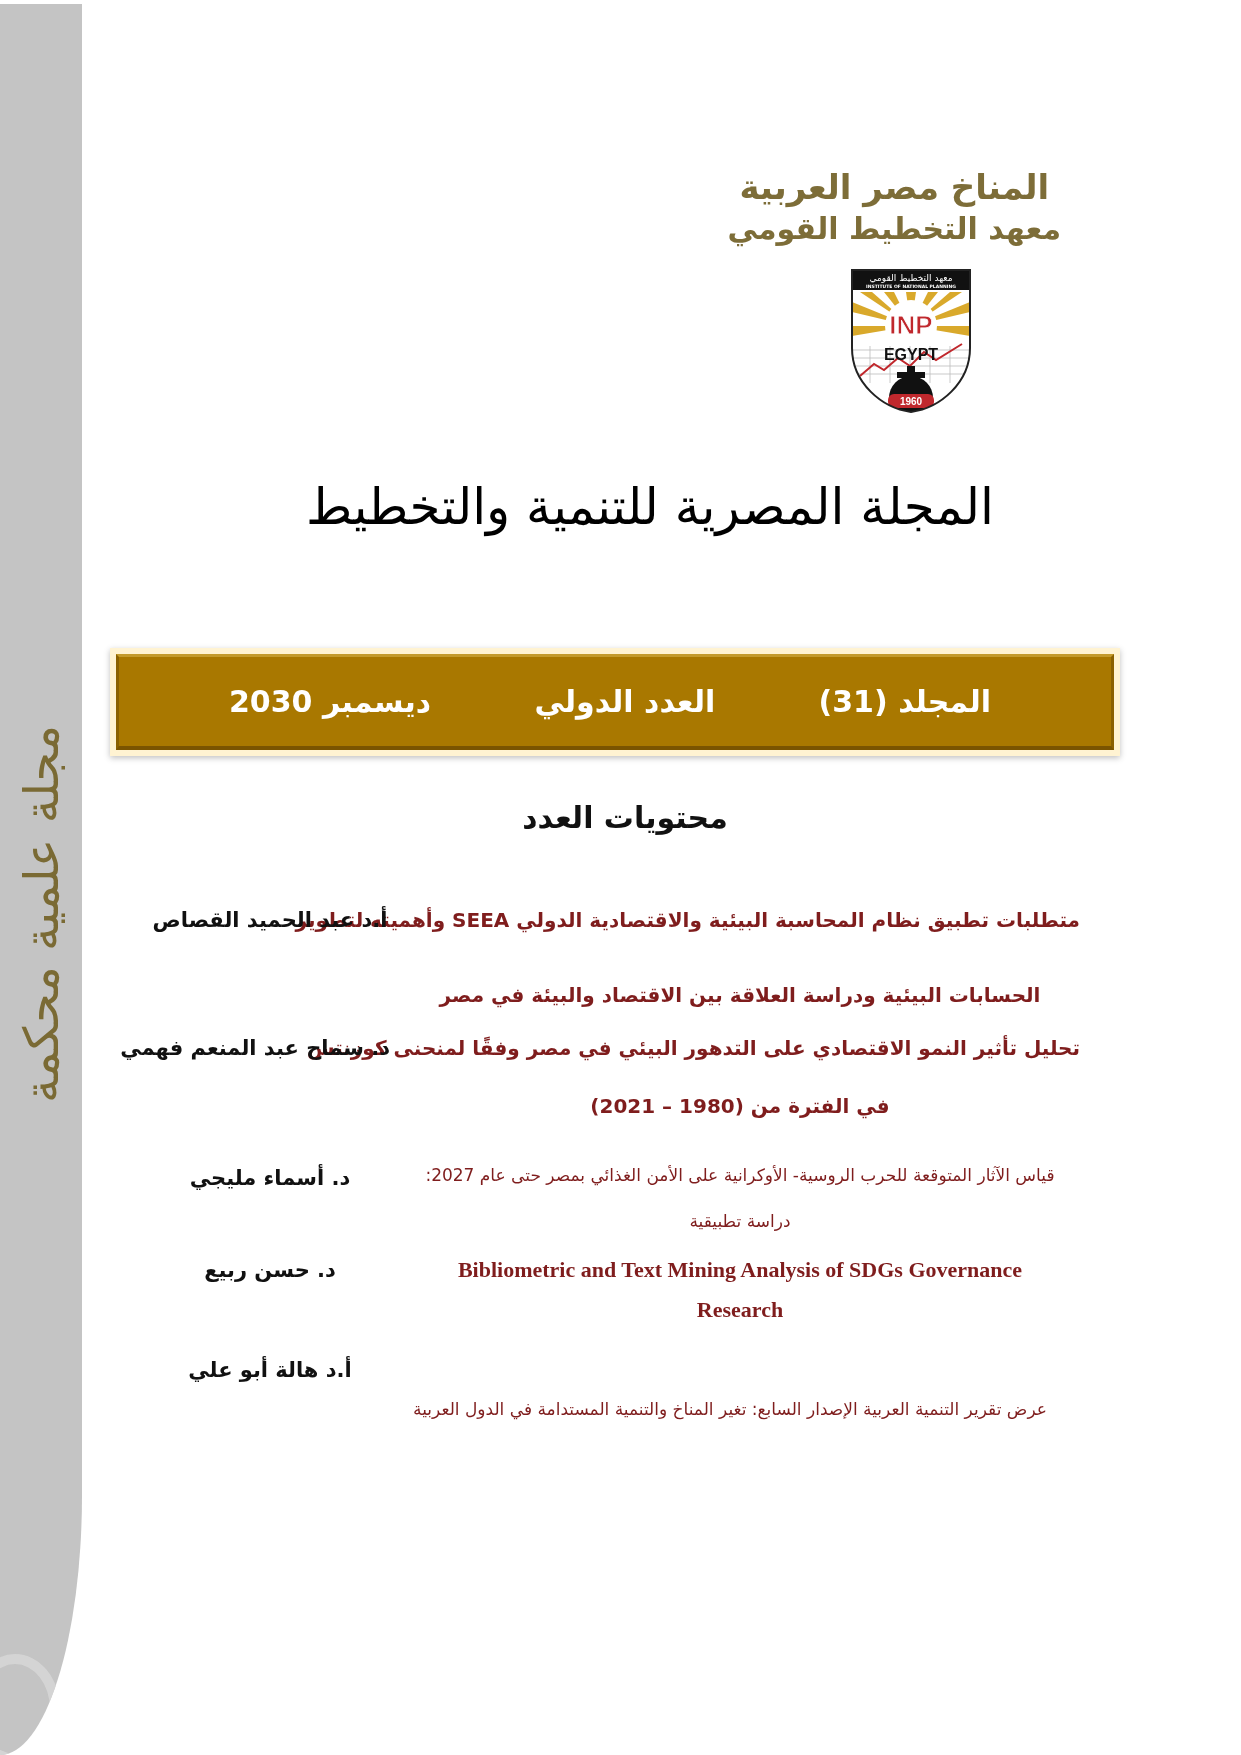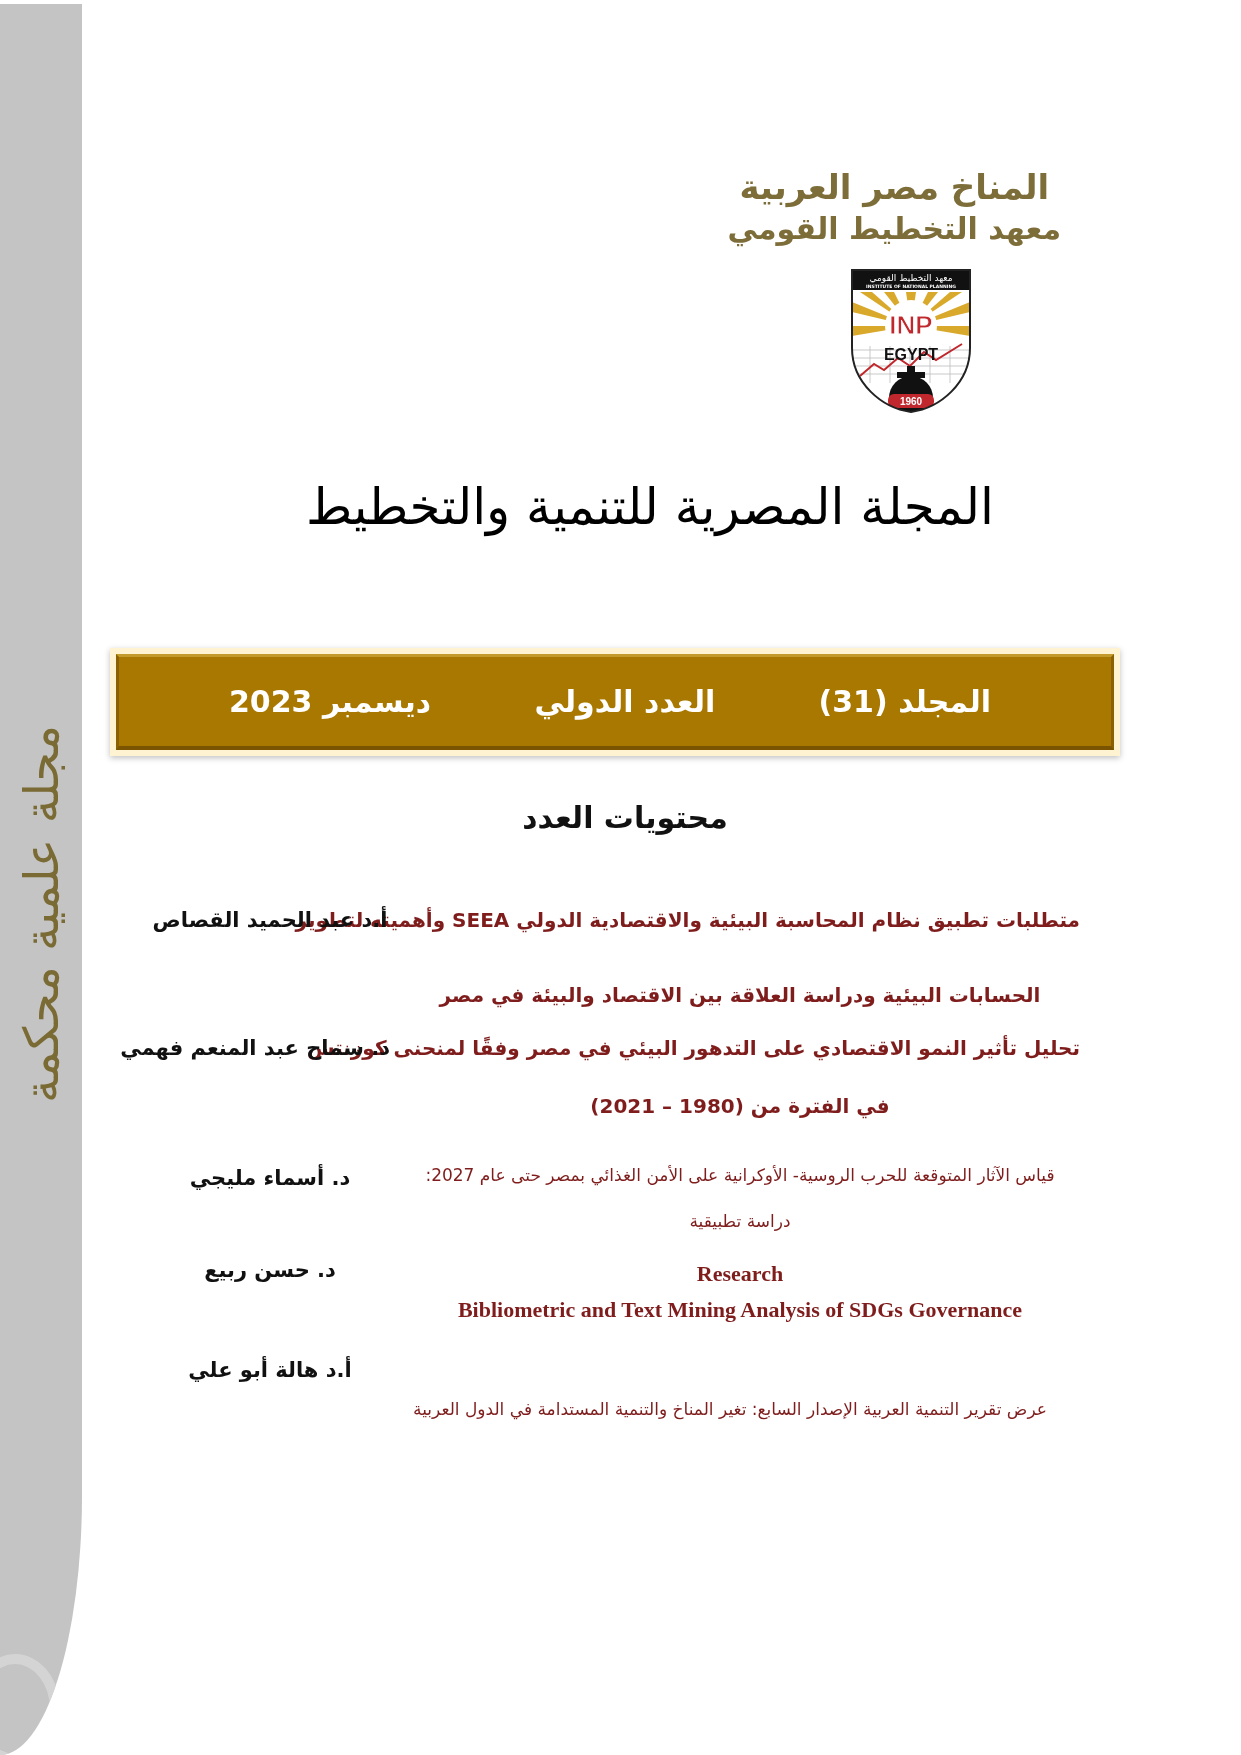--- a/index.html
+++ b/index.html
@@ -146,21 +146,21 @@
     <text x="61" y="137" text-anchor="middle" font-size="10" fill="#fff" font-family="Liberation Sans, sans-serif" font-weight="bold">1960</text>
   </svg>
 </div>
 
 <div class="journal-title">المجلة المصرية للتنمية والتخطيط</div>
 
 <div class="banner-outer">
   <div class="banner">
     <span>المجلد (31)</span>
     <span>العدد الدولي</span>
-    <span>ديسمبر 2023</span>
+    <span>ديسمبر 2030</span>
   </div>
 </div>
 
 <div class="contents-title">محتويات العدد</div>
 
 <div class="article" style="top: 900px;">
   <div class="title" style="top: 0;">
     <span class="line" style="line-height: 40px;">متطلبات تطبيق نظام المحاسبة البيئية والاقتصادية الدولي SEEA وأهميته لتطوير</span>
     <span class="line" style="line-height: 40px; margin-top: 35px;">الحسابات البيئية ودراسة العلاقة بين الاقتصاد والبيئة في مصر</span>
   </div>
@@ -184,22 +184,22 @@
     <span class="line" style="line-height: 34px;">قياس الآثار المتوقعة للحرب الروسية- الأوكرانية على الأمن الغذائي بمصر حتى عام 2027:</span>
     <span class="line" style="line-height: 34px; margin-top: 12px;">دراسة تطبيقية</span>
   </div>
   <div class="authors" style="top: 0; line-height: 40px;">
     <span class="author">د. أسماء مليجي</span>
   </div>
 </div>
 
 <div class="article" style="top: 1252px;">
   <div class="title en-title" style="top: 0;">
+    <span class="line" style="line-height: 36px;">Bibliometric and Text Mining Analysis of SDGs Governance</span>
     <span class="line" style="line-height: 36px; margin-top: 4px;">Research</span>
-    <span class="line" style="line-height: 36px;">Bibliometric and Text Mining Analysis of SDGs Governance</span>
   </div>
   <div class="authors" style="top: 0; line-height: 36px;">
     <span class="author">د.  حسن ربيع</span>
   </div>
 </div>
 
 <div class="article" style="top: 1352px;">
   <div class="title small" style="top: 0; width: 700px;">
     <span class="line" style="line-height: 36px; margin-top: 39px;">عرض تقرير التنمية العربية الإصدار السابع: تغير المناخ والتنمية المستدامة في الدول العربية</span>
   </div>

